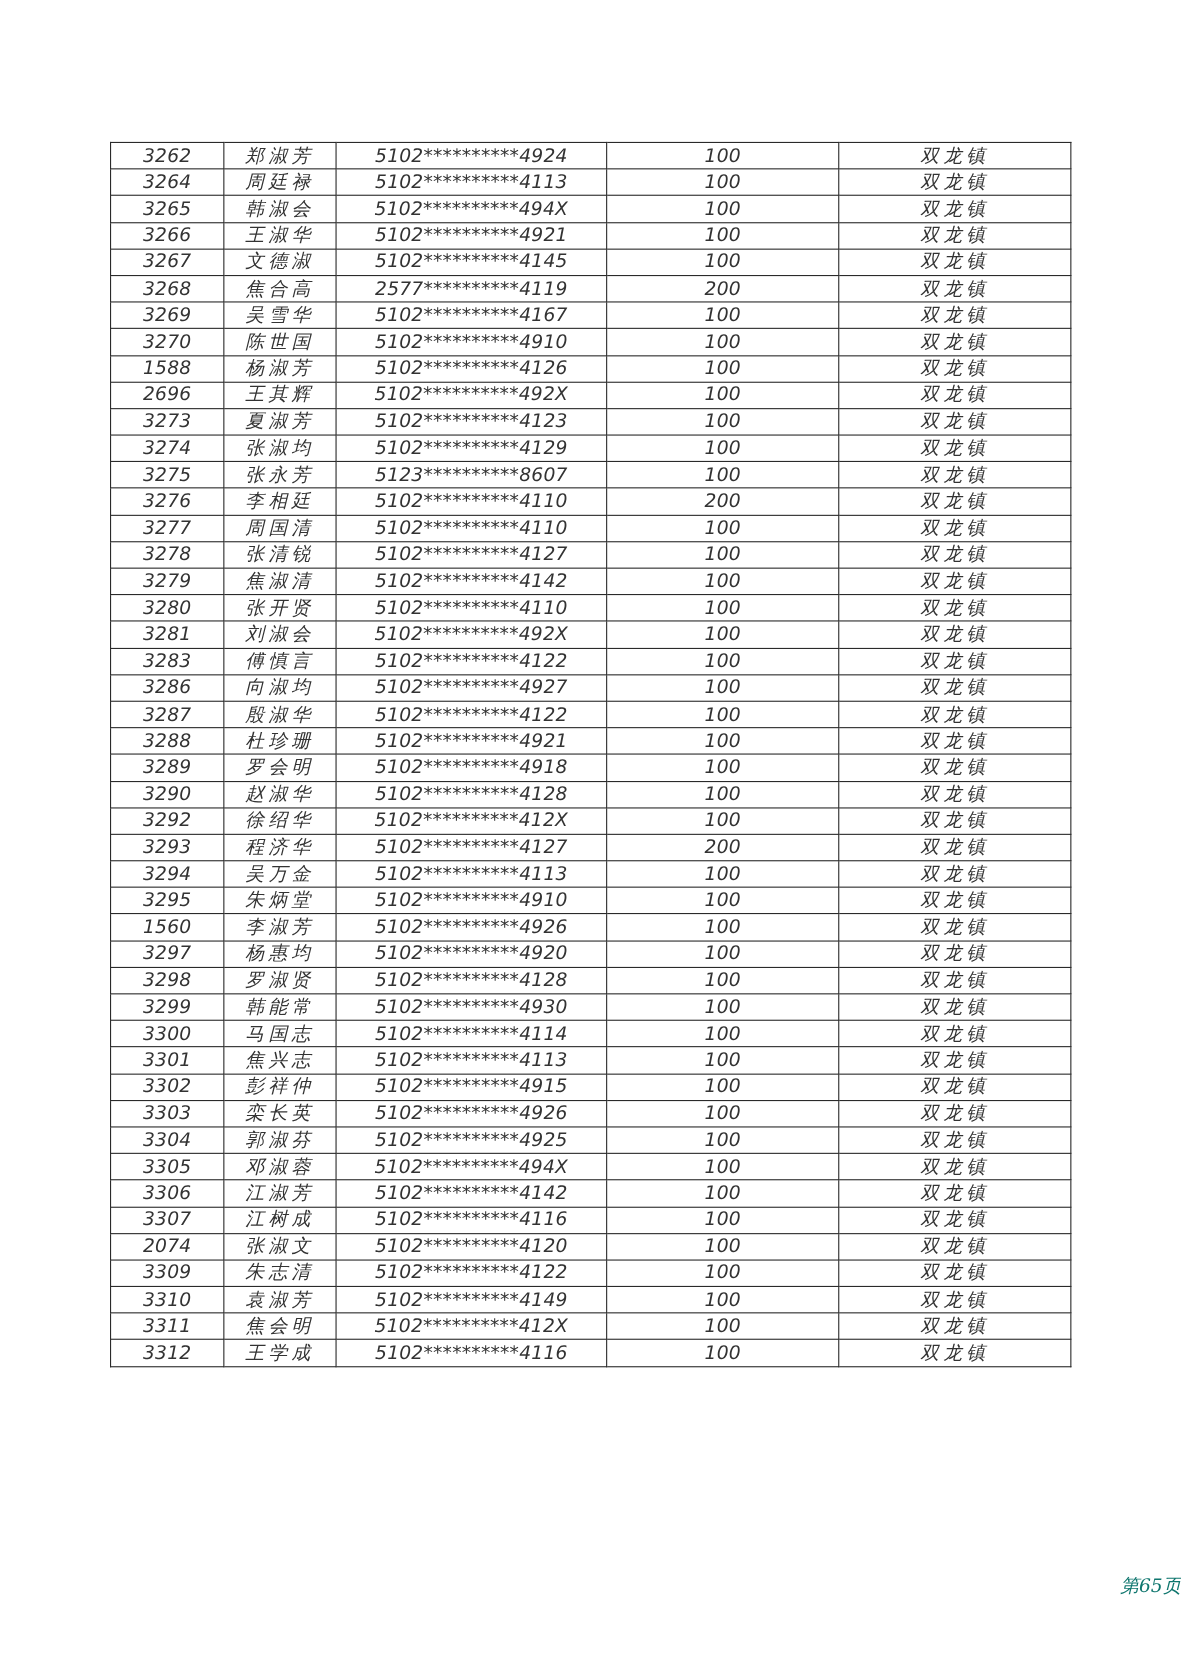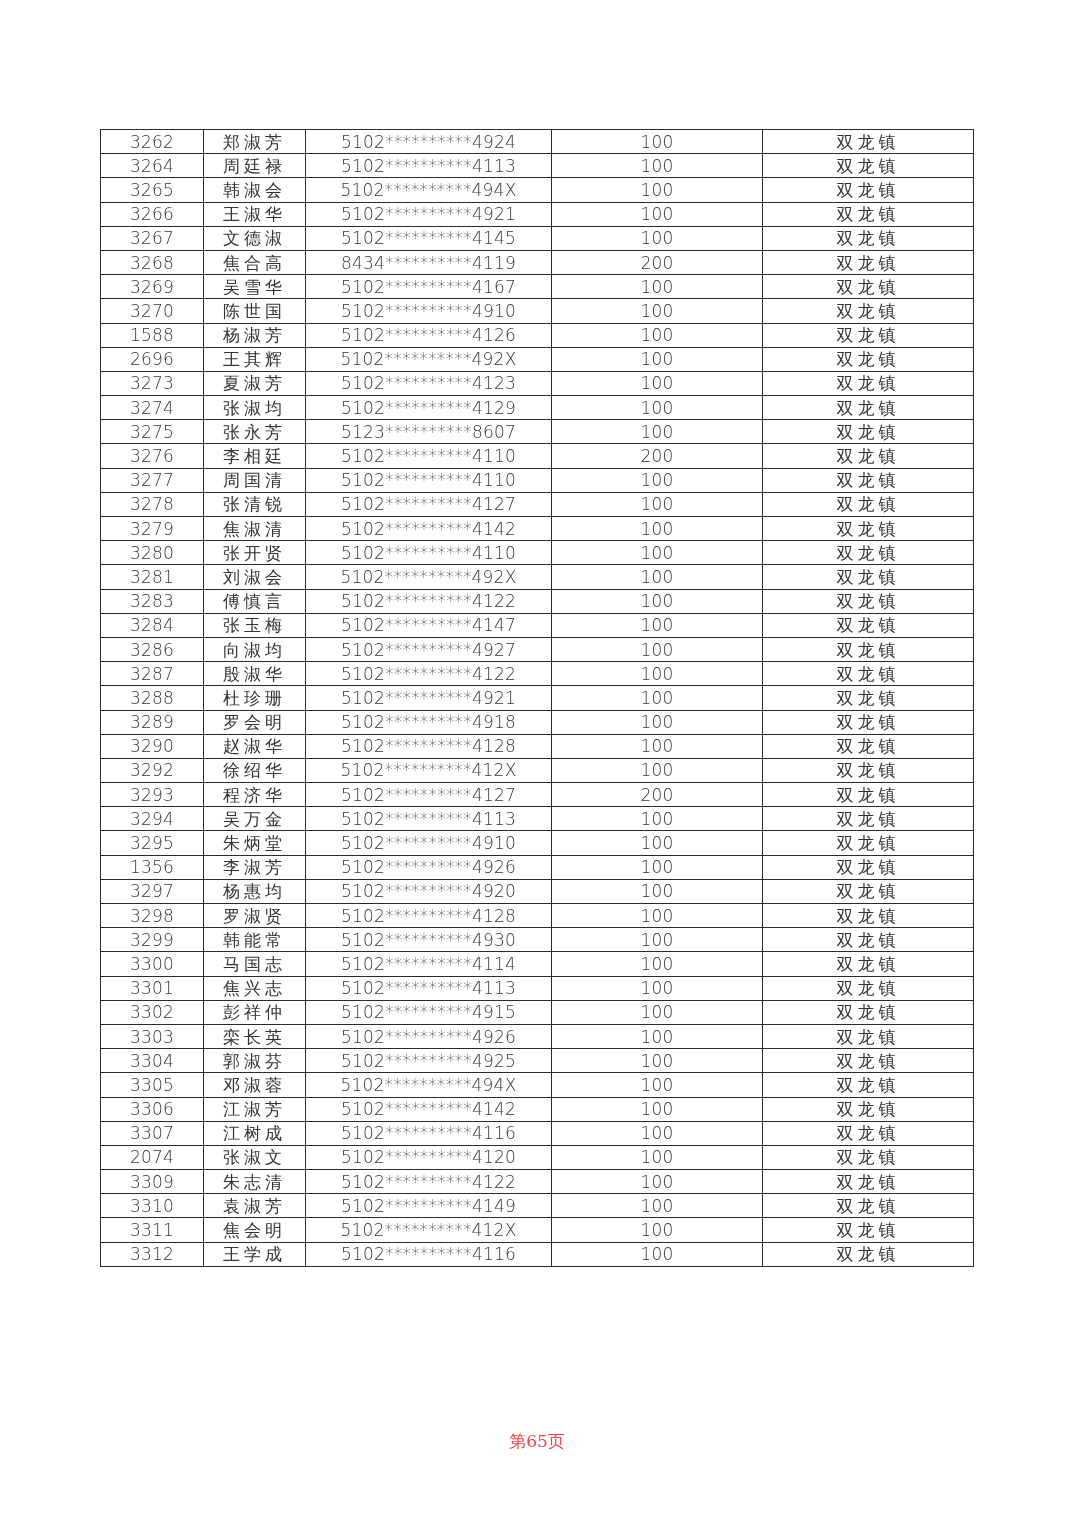--- a/index.html
+++ b/index.html
@@ -1,29 +1,29 @@
 <!DOCTYPE html>
 <html><head>
 <meta charset="utf-8">
 <style>
   html, body { margin:0; padding:0; background:#ffffff; }
   body { width:1074px; height:1520px; position:relative; overflow:hidden;
          font-family:"DejaVu Sans", sans-serif; color:#222; }
-  .page { position:absolute; left:0; top:0; width:1074px; height:1520px; background:#fff; }
+  .page { position:absolute; left:0; top:0; width:1074px; height:1520px; background:#fff;font-style:italic; }
   table.roster { position:absolute; left:100px; top:129px; width:873px;
                  border-collapse:collapse; table-layout:fixed; }
   table.roster td { border:1.5px solid #2a2a2a; height:23.2px; padding:0;
                     text-align:center; vertical-align:middle; font-size:17px;
                     line-height:20px; white-space:nowrap; overflow:hidden; color:#333; }
   col.c-no { width:103px; } col.c-name { width:102px; } col.c-id { width:246px; }
   col.c-amt { width:211px; } col.c-town { width:211px; }
   td.no, td.id, td.amt { font-family:"DejaVu Sans", sans-serif; font-weight:300; letter-spacing:0.2px; }
   td.name, td.town { font-family:"DejaVu Serif", serif; letter-spacing:4px; }
-  .footer { position:absolute; top:1430px; left:0; width:1074px; text-align:center;
-            font-family:"DejaVu Serif", serif; font-size:17px; color:#ef4444; }
+  .footer { position:absolute; top:1430px; left:0; width:1074px; text-align:right;
+            font-family:"DejaVu Serif", serif; font-size:17px; color:#0f766e; }
 </style>
 </head>
 <body>
 
 <div class="page">
   <table class="roster">
     <colgroup>
       <col class="c-no">
         <col class="c-name">
         <col class="c-id">
@@ -62,21 +62,21 @@
         <tr>
           <td class="no">3267</td>
           <td class="name">文德淑</td>
           <td class="id">5102**********4145</td>
           <td class="amt">100</td>
           <td class="town">双龙镇</td>
         </tr>
         <tr>
           <td class="no">3268</td>
           <td class="name">焦合高</td>
-          <td class="id">8434**********4119</td>
+          <td class="id">2577**********4119</td>
           <td class="amt">200</td>
           <td class="town">双龙镇</td>
         </tr>
         <tr>
           <td class="no">3269</td>
           <td class="name">吴雪华</td>
           <td class="id">5102**********4167</td>
           <td class="amt">100</td>
           <td class="town">双龙镇</td>
         </tr>
@@ -165,27 +165,20 @@
           <td class="town">双龙镇</td>
         </tr>
         <tr>
           <td class="no">3283</td>
           <td class="name">傅慎言</td>
           <td class="id">5102**********4122</td>
           <td class="amt">100</td>
           <td class="town">双龙镇</td>
         </tr>
         <tr>
-          <td class="no">3284</td>
-          <td class="name">张玉梅</td>
-          <td class="id">5102**********4147</td>
-          <td class="amt">100</td>
-          <td class="town">双龙镇</td>
-        </tr>
-        <tr>
           <td class="no">3286</td>
           <td class="name">向淑均</td>
           <td class="id">5102**********4927</td>
           <td class="amt">100</td>
           <td class="town">双龙镇</td>
         </tr>
         <tr>
           <td class="no">3287</td>
           <td class="name">殷淑华</td>
           <td class="id">5102**********4122</td>
@@ -235,21 +228,21 @@
           <td class="town">双龙镇</td>
         </tr>
         <tr>
           <td class="no">3295</td>
           <td class="name">朱炳堂</td>
           <td class="id">5102**********4910</td>
           <td class="amt">100</td>
           <td class="town">双龙镇</td>
         </tr>
         <tr>
-          <td class="no">1356</td>
+          <td class="no">1560</td>
           <td class="name">李淑芳</td>
           <td class="id">5102**********4926</td>
           <td class="amt">100</td>
           <td class="town">双龙镇</td>
         </tr>
         <tr>
           <td class="no">3297</td>
           <td class="name">杨惠均</td>
           <td class="id">5102**********4920</td>
           <td class="amt">100</td>

